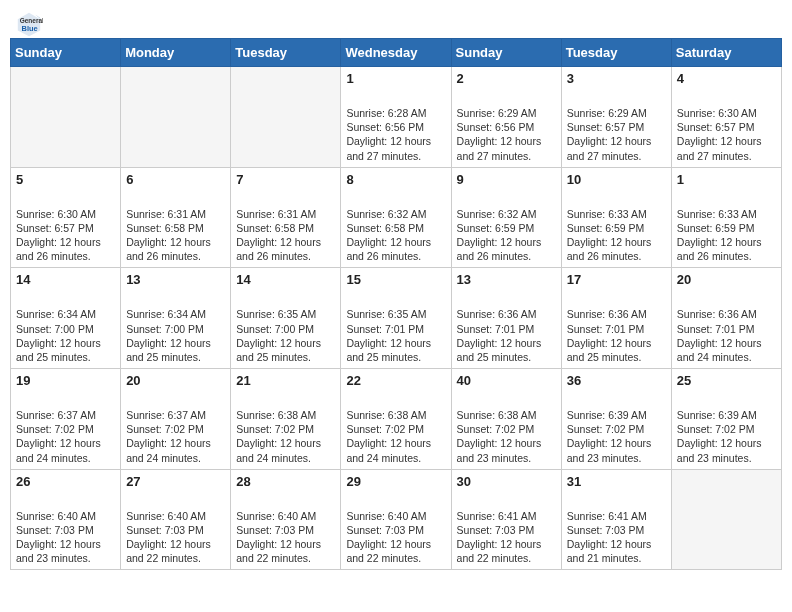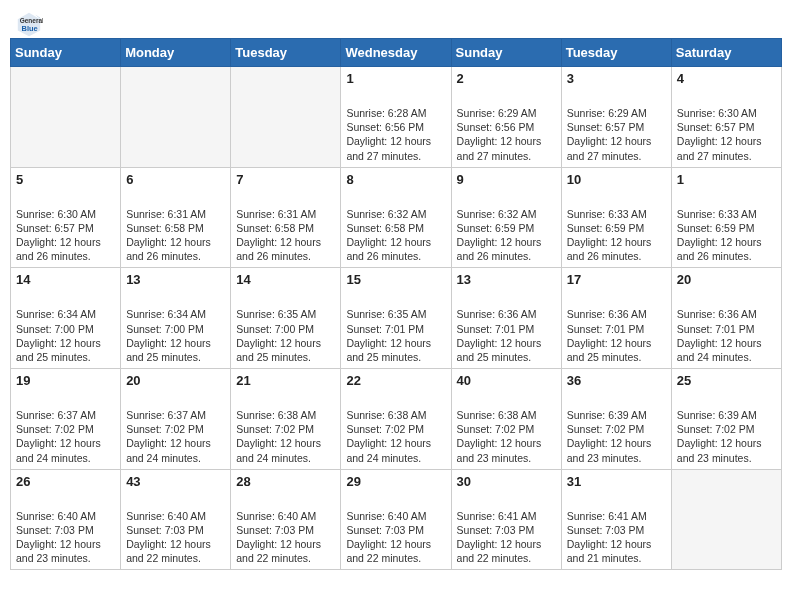--- a/index.html
+++ b/index.html
@@ -311,21 +311,21 @@
       </tr>
       <tr>
         <td>
           <span class="day-number">26</span>
           <div class="day-info" style="white-space: pre-line;">Sunrise: 6:40 AM
 Sunset: 7:03 PM
 Daylight: 12 hours
 and 23 minutes.</div>
         </td>
         <td>
-          <span class="day-number">43</span>
+          <span class="day-number">27</span>
           <div class="day-info" style="white-space: pre-line;">Sunrise: 6:40 AM
 Sunset: 7:03 PM
 Daylight: 12 hours
 and 22 minutes.</div>
         </td>
         <td>
           <span class="day-number">28</span>
           <div class="day-info" style="white-space: pre-line;">Sunrise: 6:40 AM
 Sunset: 7:03 PM
 Daylight: 12 hours

